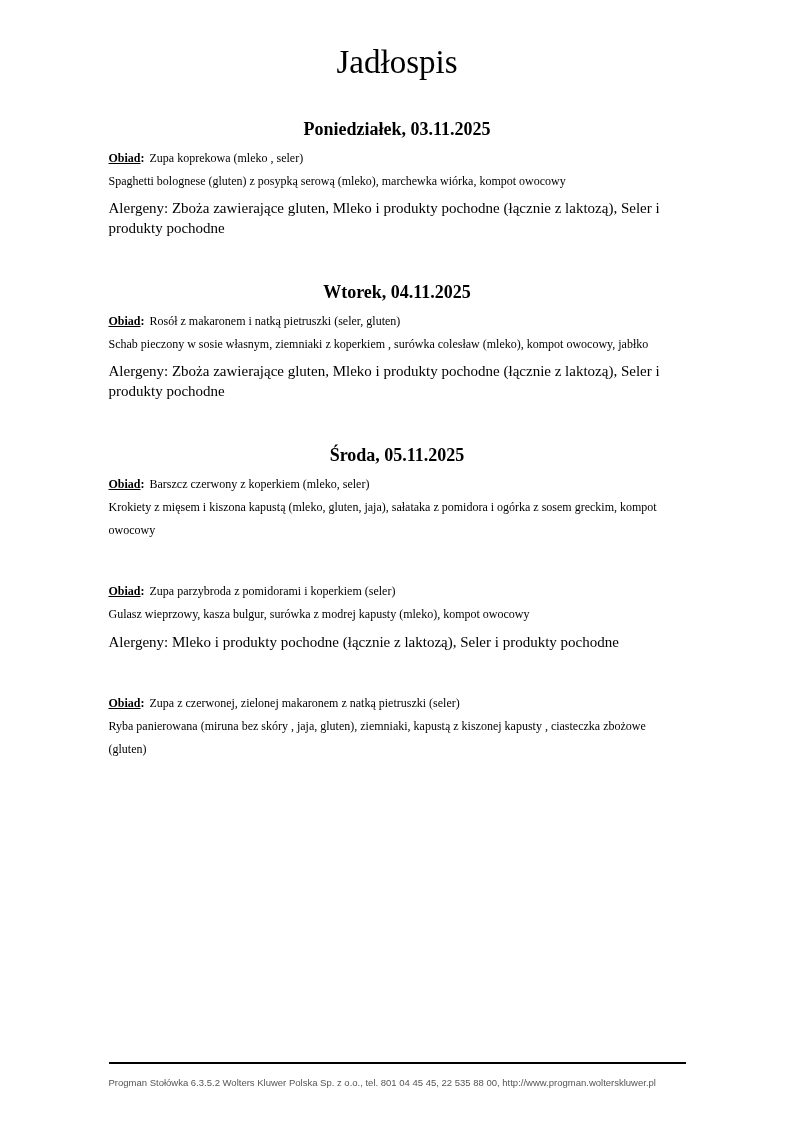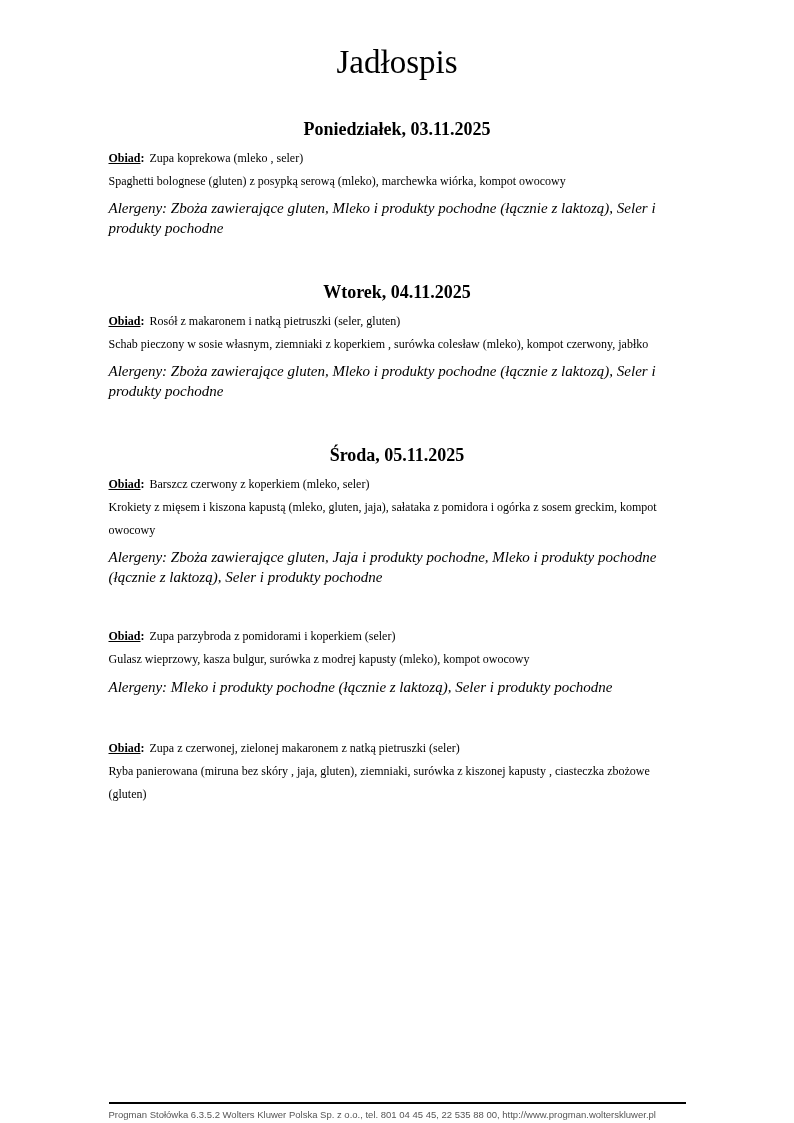--- a/index.html
+++ b/index.html
@@ -61,34 +61,33 @@
     text-decoration: underline;
   }
   .meal-colon {
     font-weight: 700;
   }
   .course-first-text {
     margin-left: 5px;
   }
   .allergens {
     margin: 5px 0 0 0;
-    font-style: italic;
     font-size: 15px;
     line-height: 20px;
   }
   .day.day-thu .allergens {
     margin-top: 6px;
   }
   .page-footer {
     position: absolute;
     left: 38px;
     right: 38px;
-    top: 1102px;
+    top: 1062px;
     border-top: 2px solid #000000;
-    padding-top: 5px;
+    padding-top: 13px;
   }
   .footer-text {
     font-family: "Liberation Sans", sans-serif;
     font-size: 9.5px;
     line-height: 12px;
     color: #555555;
     margin: 0;
   }
 </style>
 </head>
@@ -105,46 +104,45 @@
         <p><span class="meal-label">Obiad</span><span class="meal-colon">:</span><span class="course-first-text">Zupa koprekowa (mleko , seler)</span></p>
         <p>Spaghetti bolognese (gluten) z posypką serową (mleko), marchewka wiórka, kompot owocowy</p>
       </div>
       <p class="allergens">Alergeny: Zboża zawierające gluten, Mleko i produkty pochodne (łącznie z laktozą), Seler i produkty pochodne</p>
     </section>
 
     <section class="day">
       <h2 class="day-heading">Wtorek, 04.11.2025</h2>
       <div class="courses">
         <p><span class="meal-label">Obiad</span><span class="meal-colon">:</span><span class="course-first-text">Rosół z makaronem i natką pietruszki  (seler, gluten)</span></p>
-        <p>Schab pieczony w sosie własnym, ziemniaki z koperkiem , surówka colesław (mleko), kompot czerwony, jabłko</p>
+        <p>Schab pieczony w sosie własnym, ziemniaki z koperkiem , surówka colesław (mleko), kompot owocowy, jabłko</p>
       </div>
       <p class="allergens">Alergeny: Zboża zawierające gluten, Mleko i produkty pochodne (łącznie z laktozą), Seler i produkty pochodne</p>
     </section>
 
     <section class="day">
       <h2 class="day-heading">Środa, 05.11.2025</h2>
       <div class="courses">
         <p><span class="meal-label">Obiad</span><span class="meal-colon">:</span><span class="course-first-text">Barszcz czerwony z koperkiem (mleko, seler)</span></p>
         <p>Krokiety z mięsem i kiszona kapustą (mleko, gluten, jaja), sałataka z pomidora i ogórka z sosem greckim, kompot owocowy</p>
       </div>
-      <p class="allergens">Alergeny: Zboża zawierające gluten, Jaja i produkty pochodne, Mleko i produkty pochodne (łącznie z laktozą), Seler i produkty pochodne</p>
     </section>
 
     <section class="day day-thu">
       <div class="courses">
         <p><span class="meal-label">Obiad</span><span class="meal-colon">:</span><span class="course-first-text">Zupa parzybroda z pomidorami i koperkiem (seler)</span></p>
         <p>Gulasz wieprzowy, kasza bulgur, surówka z modrej kapusty (mleko), kompot owocowy</p>
       </div>
       <p class="allergens">Alergeny: Mleko i produkty pochodne (łącznie z laktozą), Seler i produkty pochodne</p>
     </section>
 
     <section class="day day-fri">
       <div class="courses">
         <p><span class="meal-label">Obiad</span><span class="meal-colon">:</span><span class="course-first-text">Zupa z czerwonej, zielonej makaronem z natką pietruszki (seler)</span></p>
-        <p>Ryba panierowana (miruna bez skóry , jaja, gluten), ziemniaki, surówka z kiszonej kapusty , ciasteczka zbożowe (gluten)</p>
+        <p>Ryba panierowana (miruna bez skóry , jaja, gluten), ziemniaki, kapustą z kiszonej kapusty , ciasteczka zbożowe (gluten)</p>
       </div>
     </section>
 
   </div>
 
   <div class="page-footer">
     <p class="footer-text">Progman Stołówka 6.3.5.2 Wolters Kluwer Polska Sp. z o.o., tel. 801 04 45 45, 22 535 88 00, http://www.progman.wolterskluwer.pl</p>
   </div>
 </div>
 

